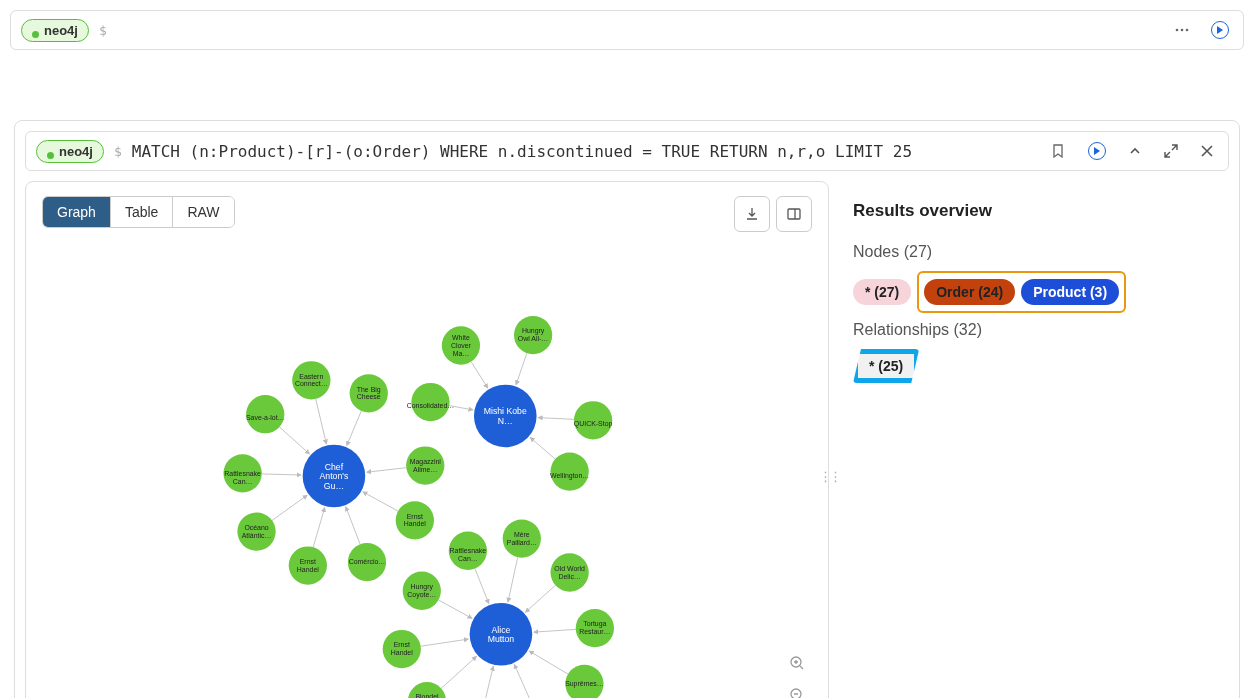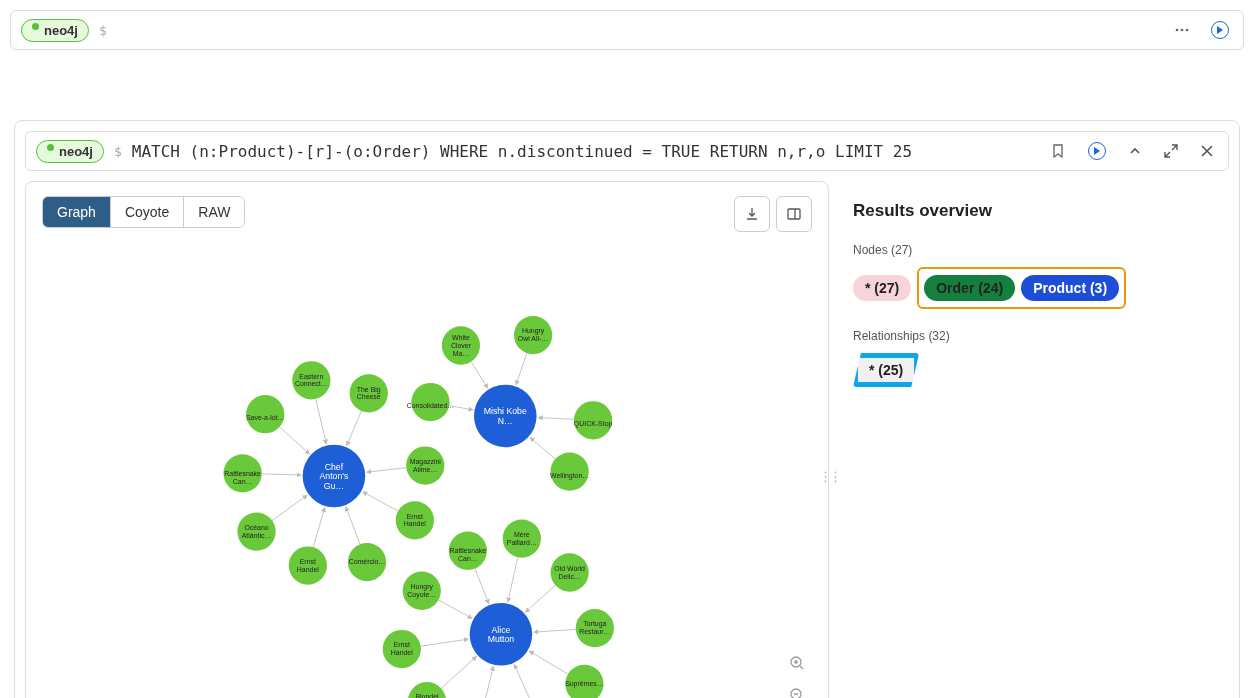--- a/index.html
+++ b/index.html
@@ -1,18 +1,18 @@
 <!DOCTYPE html>
 <html><head>
 <meta charset="utf-8">
 <style>
 *{box-sizing:border-box;margin:0;padding:0}
 body{font-family:-apple-system,BlinkMacSystemFont,"Segoe UI",sans-serif;background:#fff;font-size:13px;color:#222}
 .top-bar{display:flex;align-items:center;border:1px solid #ddd;border-radius:6px;margin:10px;padding:6px 10px;gap:10px}
-.db-badge{display:inline-flex;align-items:flex-start;gap:5px;background:#e7f9dc;border:1px solid #56c03b;border-radius:14px;padding:3px 10px;font-weight:700;color:#333}
+.db-badge{display:inline-flex;align-items:flex-end;gap:5px;background:#e7f9dc;border:1px solid #56c03b;border-radius:14px;padding:3px 10px;font-weight:700;color:#333}
 .db-dot{width:7px;height:7px;background:#56c03b;border-radius:50%}
 .prompt-dollar{color:#aaa;font-family:monospace}
 .top-right{margin-left:auto;display:flex;gap:12px;align-items:center}
 .icon-btn{background:none;border:none;cursor:pointer;padding:4px;color:#555;display:flex;align-items:center;justify-content:center}
 .play-circle{width:18px;height:18px;border:1.5px solid #1a67d8;border-radius:50%;display:flex;align-items:center;justify-content:center;color:#1a67d8}
 .card{border:1px solid #ddd;border-radius:8px;margin:70px 14px 14px 14px;background:#fff}
 .card-hdr{display:flex;align-items:center;border:1px solid #ddd;border-radius:6px;margin:10px;padding:6px 10px;gap:10px}
 .query{font-family:"SF Mono",Menlo,monospace;font-size:16px;color:#333}
 .hdr-right{margin-left:auto;display:flex;gap:14px;align-items:center}
 .card-body{display:flex;margin:0 10px 10px 10px;position:relative}
@@ -20,25 +20,25 @@
 .view-tabs{position:absolute;top:14px;left:16px;display:flex;border:1px solid #ccc;border-radius:6px;overflow:hidden;background:#fff;z-index:5}
 .view-tab{padding:7px 14px;font-size:14px;font-weight:500;border:none;background:#fff;cursor:pointer;color:#333}
 .view-tab.active{background:#2e5d87;color:#fff}
 .view-tab + .view-tab{border-left:1px solid #ccc}
 .tool-btns{position:absolute;top:14px;right:16px;display:flex;gap:6px;z-index:5}
 .tool-btn{width:36px;height:36px;border:1px solid #ccc;border-radius:6px;background:#fff;display:flex;align-items:center;justify-content:center;cursor:pointer}
 .zoom-btns{position:absolute;bottom:14px;right:16px;display:flex;flex-direction:column;gap:2px;z-index:5}
 .zoom-btn{width:30px;height:30px;border:none;background:#fff;display:flex;align-items:center;justify-content:center;cursor:pointer;color:#888}
 .side-panel{width:400px;padding:20px 24px}
 .side-title{font-size:17px;font-weight:700;margin-bottom:22px}
-.side-sub{font-size:12px;color:#555;margin-bottom:10px}
-.pills{display:flex;gap:6px;flex-wrap:wrap;align-items:center;margin-bottom:20px}
+.side-sub{font-size:16px;color:#555;margin-bottom:10px}
+.pills{display:flex;gap:6px;flex-wrap:wrap;align-items:center;margin-bottom:8px}
 .pill{padding:5px 12px;border-radius:16px;font-size:14px;font-weight:700;cursor:pointer}
 .pill-all-n{background:#f6d4da;color:#222}
-.pill-order{background:#15803d;color:#222}
+.pill-order{background:#c2410c;color:#222}
 .pill-prod{background:#1d4ed8;color:#fff}
 .pill-all-r{background:#f1f1f1;color:#222;border:5px solid #0ea5e9;padding:4px 11px;border-radius:4px;clip-path:polygon(8px 0,100% 0,calc(100% - 8px) 100%,0 100%)}
 .pill-cont{background:#8a8a8a;color:#222;padding:4px 11px;border-radius:4px;clip-path:polygon(8px 0,100% 0,calc(100% - 8px) 100%,0 100%)}
 .highlight{border:2px solid #e8970e;border-radius:6px;padding:6px 5px;display:inline-flex;gap:6px}
 .drag-handle{position:absolute;left:-10px;top:50%;color:#aaa;cursor:col-resize;letter-spacing:-3px}
 .footer-text{text-align:right;margin:6px 14px 10px 0;font-size:13px;color:#555}
 svg.graph{position:absolute;inset:0;width:100%;height:100%}
 .node-big{fill:#1e5fd8}
 .node-sm{fill:#6ac83b}
 .node-lbl-big{fill:#fff;font-size:10px;text-anchor:middle}
@@ -108,21 +108,21 @@
             <path d="M2 2l10 10M12 2L2 12"></path>
           </svg>
       </button>
     </div>
   </div>
 
   <div class="card-body">
     <div class="graph-panel">
       <div class="view-tabs">
         <button class="view-tab active">Graph</button>
-        <button class="view-tab">Coyote</button>
+        <button class="view-tab">Table</button>
         <button class="view-tab">RAW</button>
       </div>
       <div class="tool-btns">
         <button class="tool-btn">
           <svg width="16" height="16" viewBox="0 0 16 16" fill="none" stroke="#555" stroke-width="1.3">
               <path d="M8 2v8M5 7l3 3 3-3M3 13h10"></path>
             </svg>
         </button>
         <button class="tool-btn">
           <svg width="16" height="16" viewBox="0 0 16 16" fill="none" stroke="#555" stroke-width="1.3">

